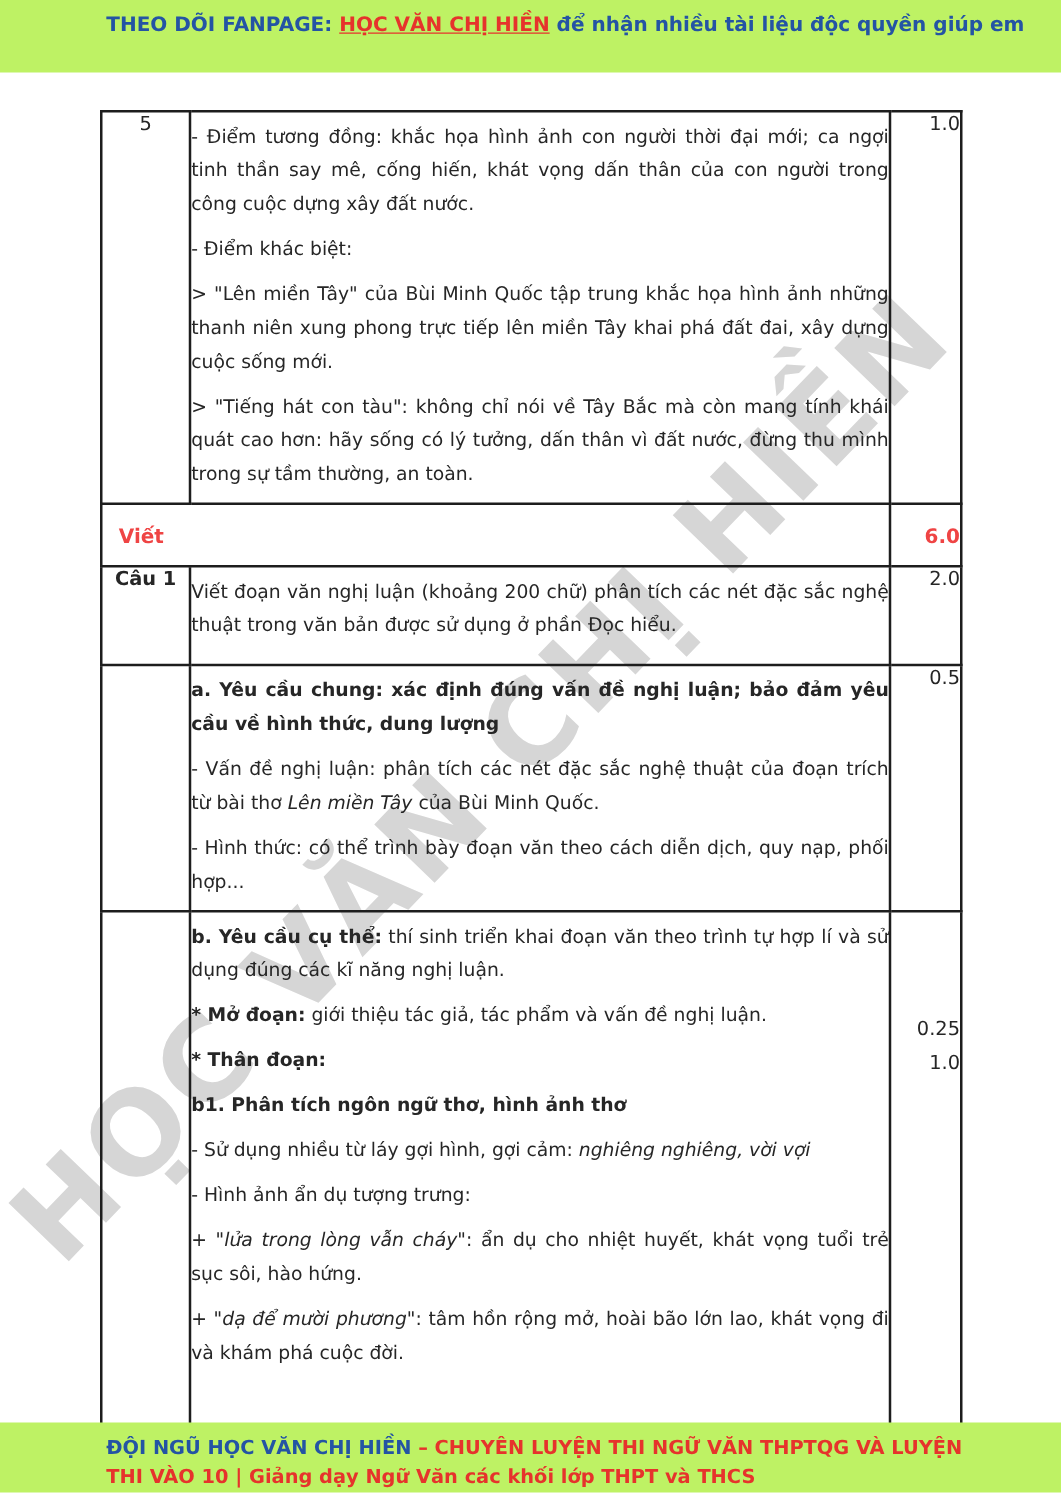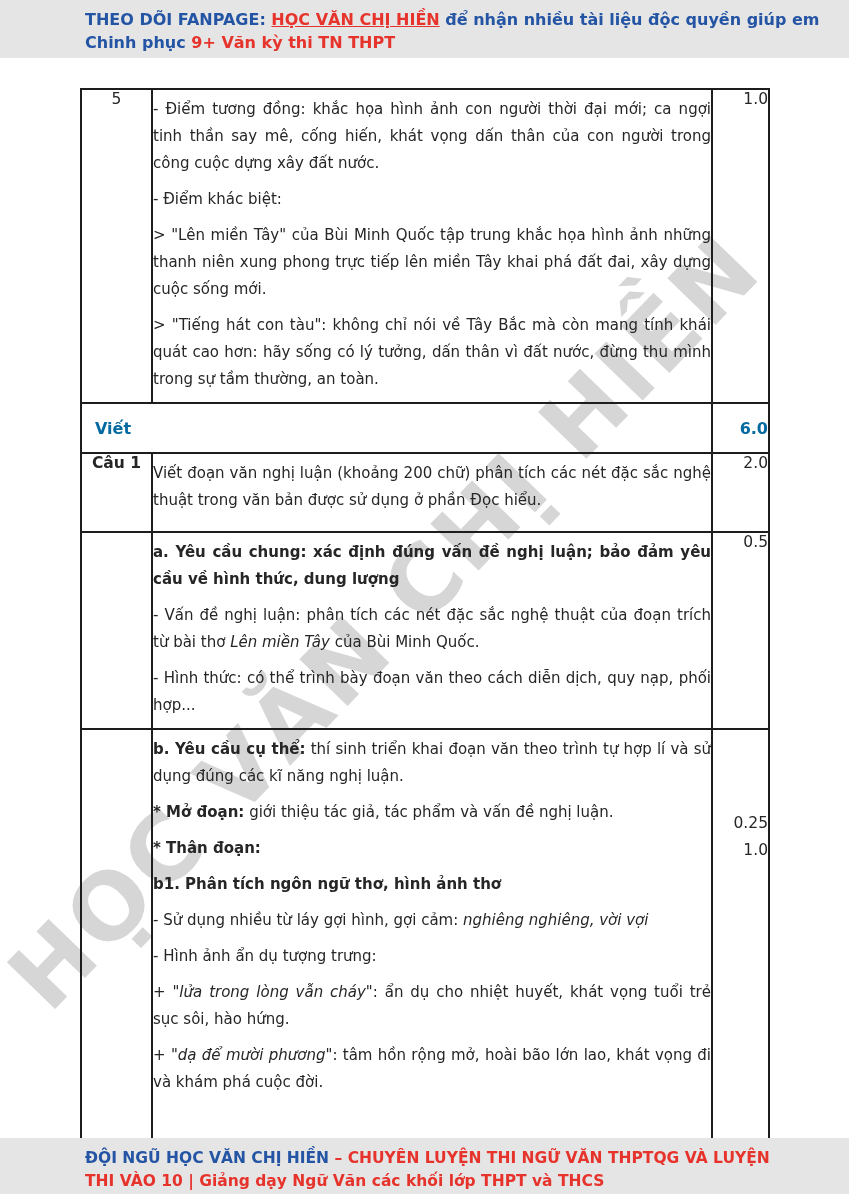--- a/index.html
+++ b/index.html
@@ -1,20 +1,20 @@
 <!DOCTYPE html>
 <html><head>
 <meta charset="utf-8">
 <style>
   html,body{margin:0;padding:0;}
   body{
     width:849px;height:1200px;position:relative;overflow:hidden;background:#ffffff;
     font-family:"DejaVu Sans","Liberation Sans",sans-serif;color:#262626;
   }
-  .band{position:absolute;left:0;width:849px;background:#e5e5e5;box-sizing:border-box;}
+  .band{position:absolute;left:0;width:849px;background:#bef264;box-sizing:border-box;}
   .band-top{top:0;height:58px;padding:8px 20px 0 85px;}
   .band-top p{margin:0;font-size:16px;font-weight:700;line-height:23px;}
   .band-bottom{top:1138px;height:56px;padding:9px 20px 0 85px;}
   .band-bottom p{margin:0;font-size:15.5px;font-weight:700;line-height:23px;}
   .blue{color:#2454a4;}
   .red{color:#e6332c;}
   .fanpage-link{text-decoration:underline;cursor:pointer;}
   .watermark{
     position:absolute;left:385px;top:622px;
     transform:translate(-50%,-50%) rotate(-46deg);
@@ -27,32 +27,31 @@
   }
   table.rubric td{border:2px solid #1d1d1d;vertical-align:top;padding:0;background:transparent;}
   td.c1{text-align:center;font-size:15.5px;padding-top:9px;}
   td.c1.lab-bold{font-weight:700;}
   td.c2{padding:1px 14px 4px 14px;font-size:15px;margin-left:23px;}
   td.c2 p{margin:6px 0 9px 0;line-height:27px;text-align:justify;}
   td.c3{text-align:right;font-size:15.5px;padding-top:9px;}
   td.c3.score-b{padding-top:80px;}
   td.c3.score-b div{line-height:27px;}
   tr.r0{height:305px;} tr.r1{height:50px;} tr.r2{height:79px;} tr.r3{height:191px;} tr.r4{height:414px;}
-  tr.viet td{vertical-align:middle;font-weight:700;color:#0369a1;font-size:16px;}
+  tr.viet td{vertical-align:middle;font-weight:700;color:#ef4444;font-size:16px;}
   tr.viet td.vlabel{padding-left:13px;}
   tr.viet td.c3{padding-top:1px;}
   span.b{font-weight:700;}
   span.i{font-style:italic;}
 </style>
 </head>
 <body>
 
 <header class="band band-top">
   <p><span class="blue">THEO DÕI FANPAGE: </span><span class="red fanpage-link">HỌC VĂN CHỊ HIỀN</span><span class="blue"> để nhận nhiều tài liệu độc quyền giúp em</span></p>
-  <p><span class="blue">Chinh phục </span><span class="red">9+ Văn kỳ thi TN THPT</span></p>
 </header>
 
 <div class="watermark">HỌC VĂN CHỊ HIỀN</div>
 
 <table class="rubric">
   <colgroup>
       <col style="width:71px">
       <col style="width:560px">
       <col style="width:57px">
     </colgroup>

